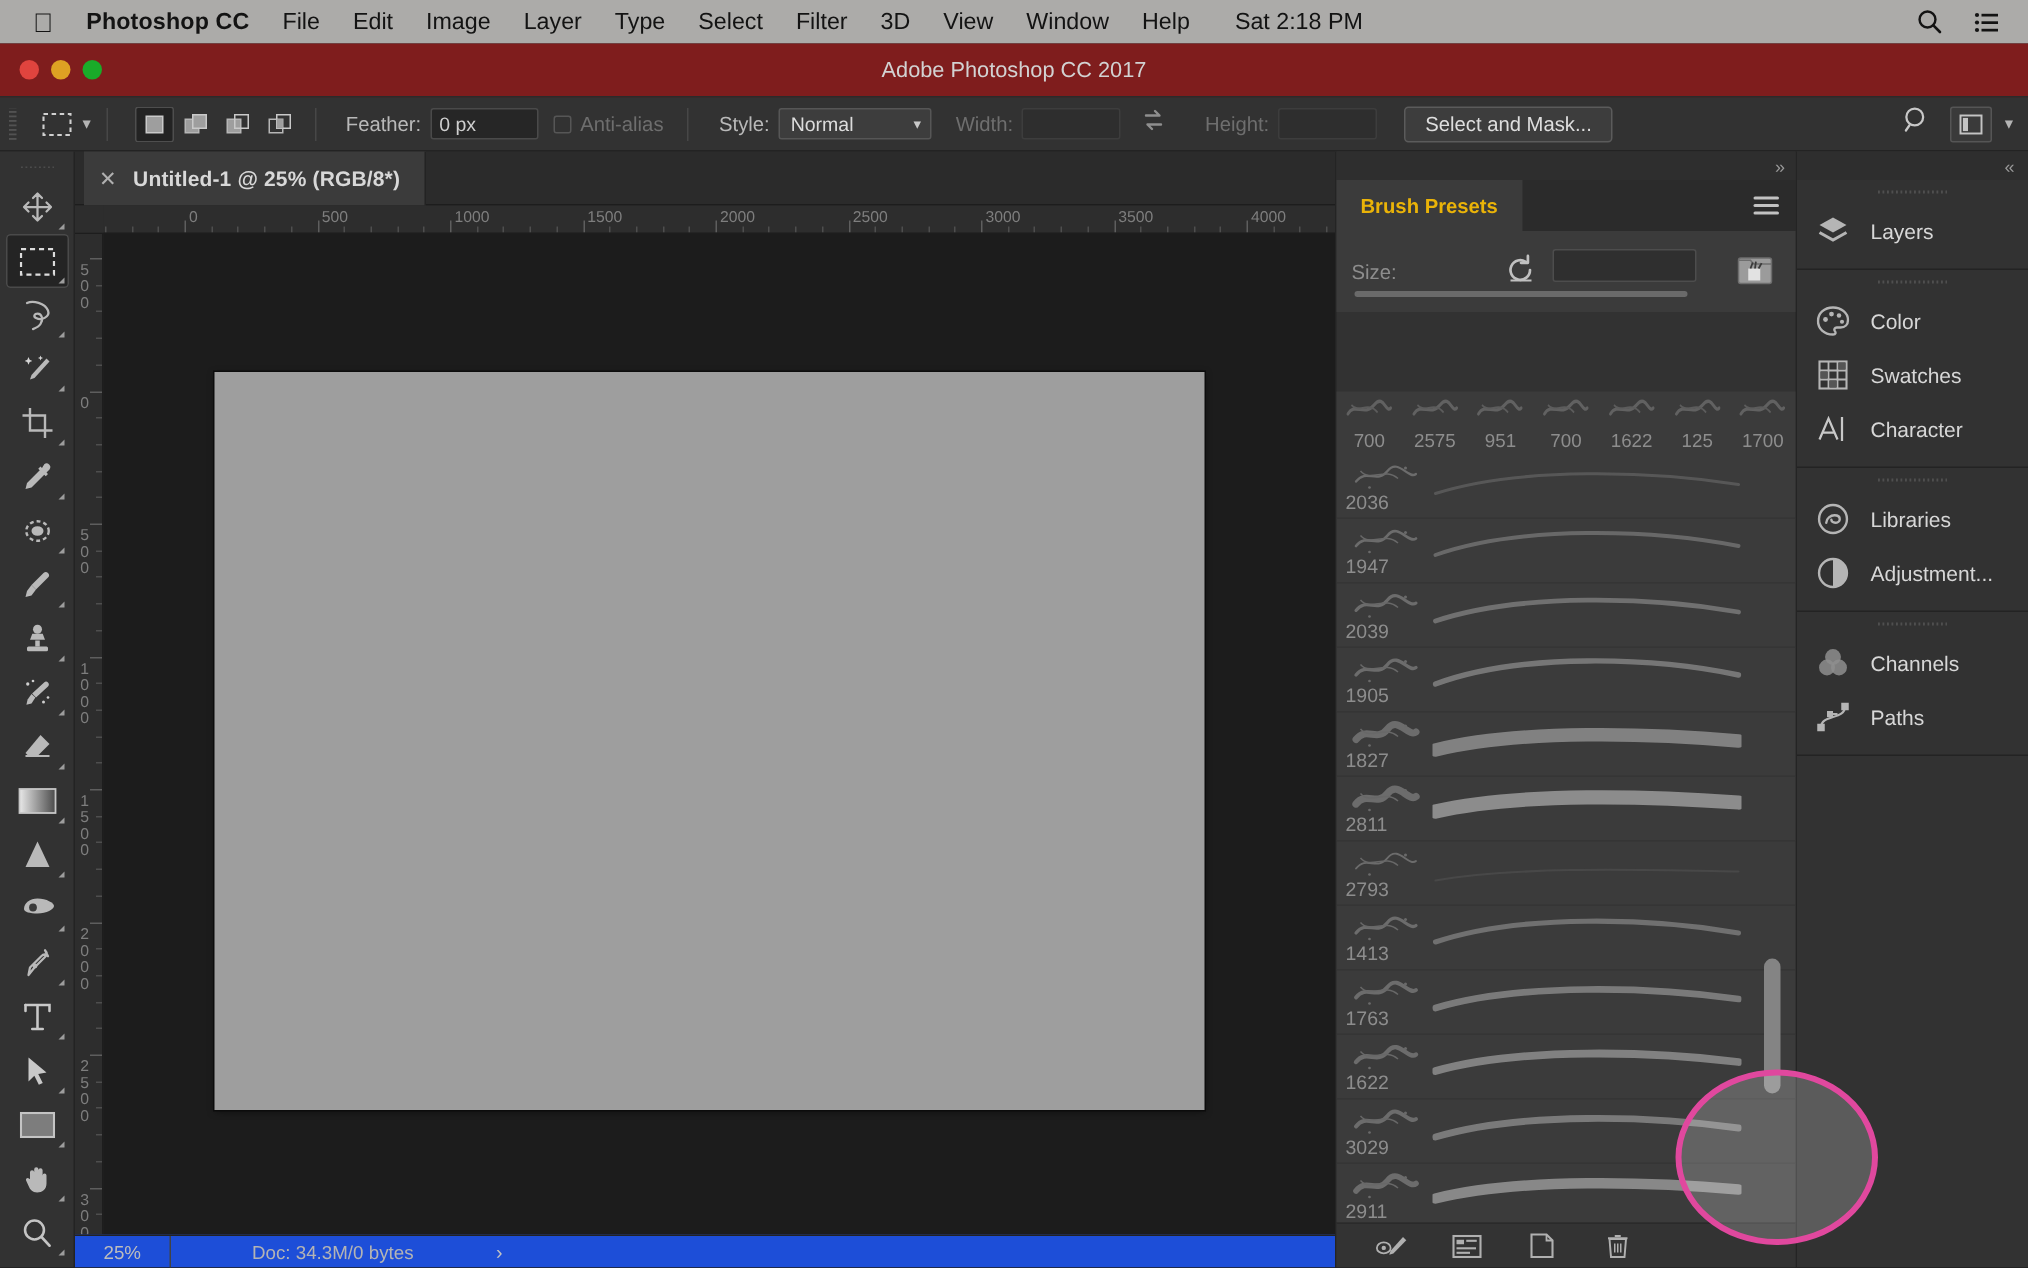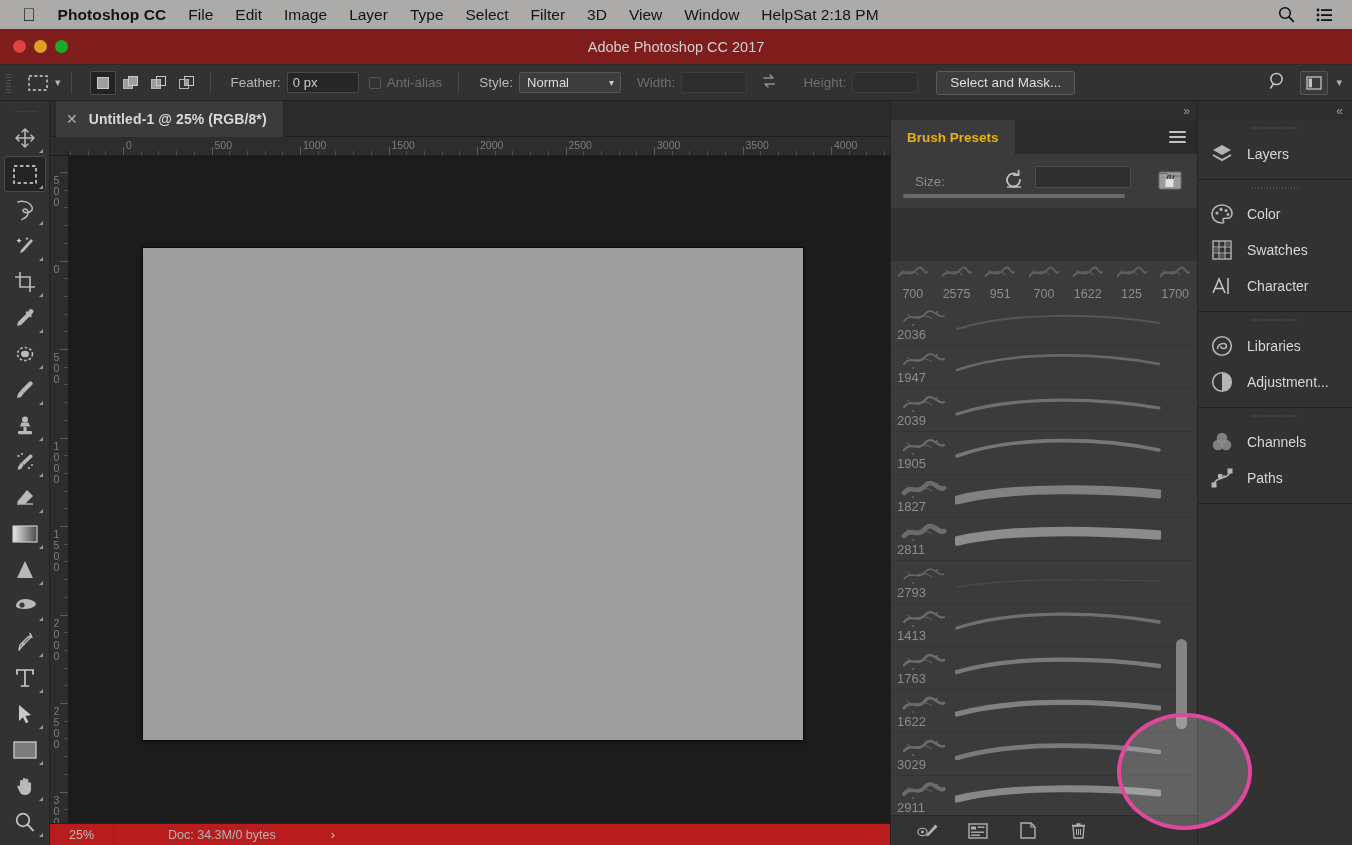--- a/index.html
+++ b/index.html
@@ -15,21 +15,21 @@
   
   .macbar {
     position: absolute; top: 0; left: 0; width: 1352px; height: 29px;
     background: #acaba9;
     display: flex; align-items: center;
     color: #131313;
   }
   .apple-logo { margin-left: 22px; font-size: 18px; line-height: 1; color:#131313; }
   .app-name { margin-left: 22px; font-weight: bold; font-size: 15.5px; letter-spacing: .1px; }
   .mac-menu { margin-left: 22px; font-size: 15.5px; }
-  .mac-clock { font-size: 15.5px; }
+  .mac-clock { margin-left: 30px; font-size: 15.5px; }
   .macbar-right { margin-left: auto; display: flex; align-items: center; gap: 18px; margin-right: 18px; }
   .mb-icon { width: 20px; height: 20px; display:flex; align-items:center; justify-content:center; }
 
   
   .titlebar {
     position: absolute; top: 29px; left: 0; width: 1352px; height: 36px;
     background: #7f1d1d;
     display:flex; align-items:center;
     border-bottom: 1px solid #2b2b2b;
   }
@@ -139,21 +139,21 @@
     background: #1c1c1c; overflow:hidden;
   }
   .artboard {
     position:absolute; left:74px; top:92px; width:660px; height:492px;
     background:#9e9e9e; box-shadow: 0 0 0 1px #0c0c0c, 0 1px 5px rgba(0,0,0,.55);
   }
 
   
   .statusbar {
     position:absolute; left:50px; bottom:0; width:840px; height:22px;
-    background:#b91c1c; border-top:1px solid #232323;
+    background:#1d4ed8; border-top:1px solid #232323;
     display:flex; align-items:center; color:#bdbdbd; font-size:12.5px;
   }
   .sb-zoom { width:64px; text-align:center; border-right:1px solid #434343; height:100%;
              display:flex; align-items:center; justify-content:center; }
   .sb-doc { margin-left:54px; color:#b4b4b4; }
   .sb-arrow { margin-left: 55px; color:#c2c2c2; font-size:13px; }
 
   
   .brushpanel {
     position:absolute; top:101px; left:890px; width:308px; bottom:0;
@@ -163,21 +163,21 @@
                     justify-content:flex-end; padding-right:8px; }
   .dblchev { color:#9a9a9a; font-size:12px; letter-spacing:-1px; }
   .panel-tabrow { height:34px; background:#2b2b2b; display:flex; align-items:flex-end;
                   position:relative; }
   .panel-tab { height:34px; padding: 0 16px; display:flex; align-items:center;
                background:#3b3b3b; color:#eab308; font-size:13.5px; font-weight:bold; }
   .panel-menu { position:absolute; right:11px; top:11px; width:17px; height:12px;
                 display:flex; flex-direction:column; justify-content:space-between; }
   .panel-menu i { display:block; height:2px; background:#c2c2c2; border-radius:1px; }
   .brush-size-row { height:54px; background:#3b3b3b; display:flex; align-items:center;
-                    padding: 0 24px; position:relative;text-align:center; }
+                    padding: 0 10px; position:relative;text-align:center; }
   .bs-label { color:#8d8d8d; font-size:13.5px; }
   .reset-icon { position:absolute; left:112px; top:14px; }
   .size-input { position:absolute; left:144px; top:12px; width:96px; height:22px;
                 background:#2f2f2f; border:1px solid #4d4d4d; border-radius:2px; }
   .folder-icon-btn { position:absolute; right:12px; top:12px; width:30px; height:28px;
                      display:flex; align-items:center; justify-content:center; }
   .size-slider { position:absolute; left:12px; bottom:10px; width:222px; height:4px;
                  background:#6a6a6a; border-radius:2px; }
   .brushlist { position:absolute; top:160px; left:0; right:0; bottom:30px; overflow:hidden;
                background:#3b3b3b; }

